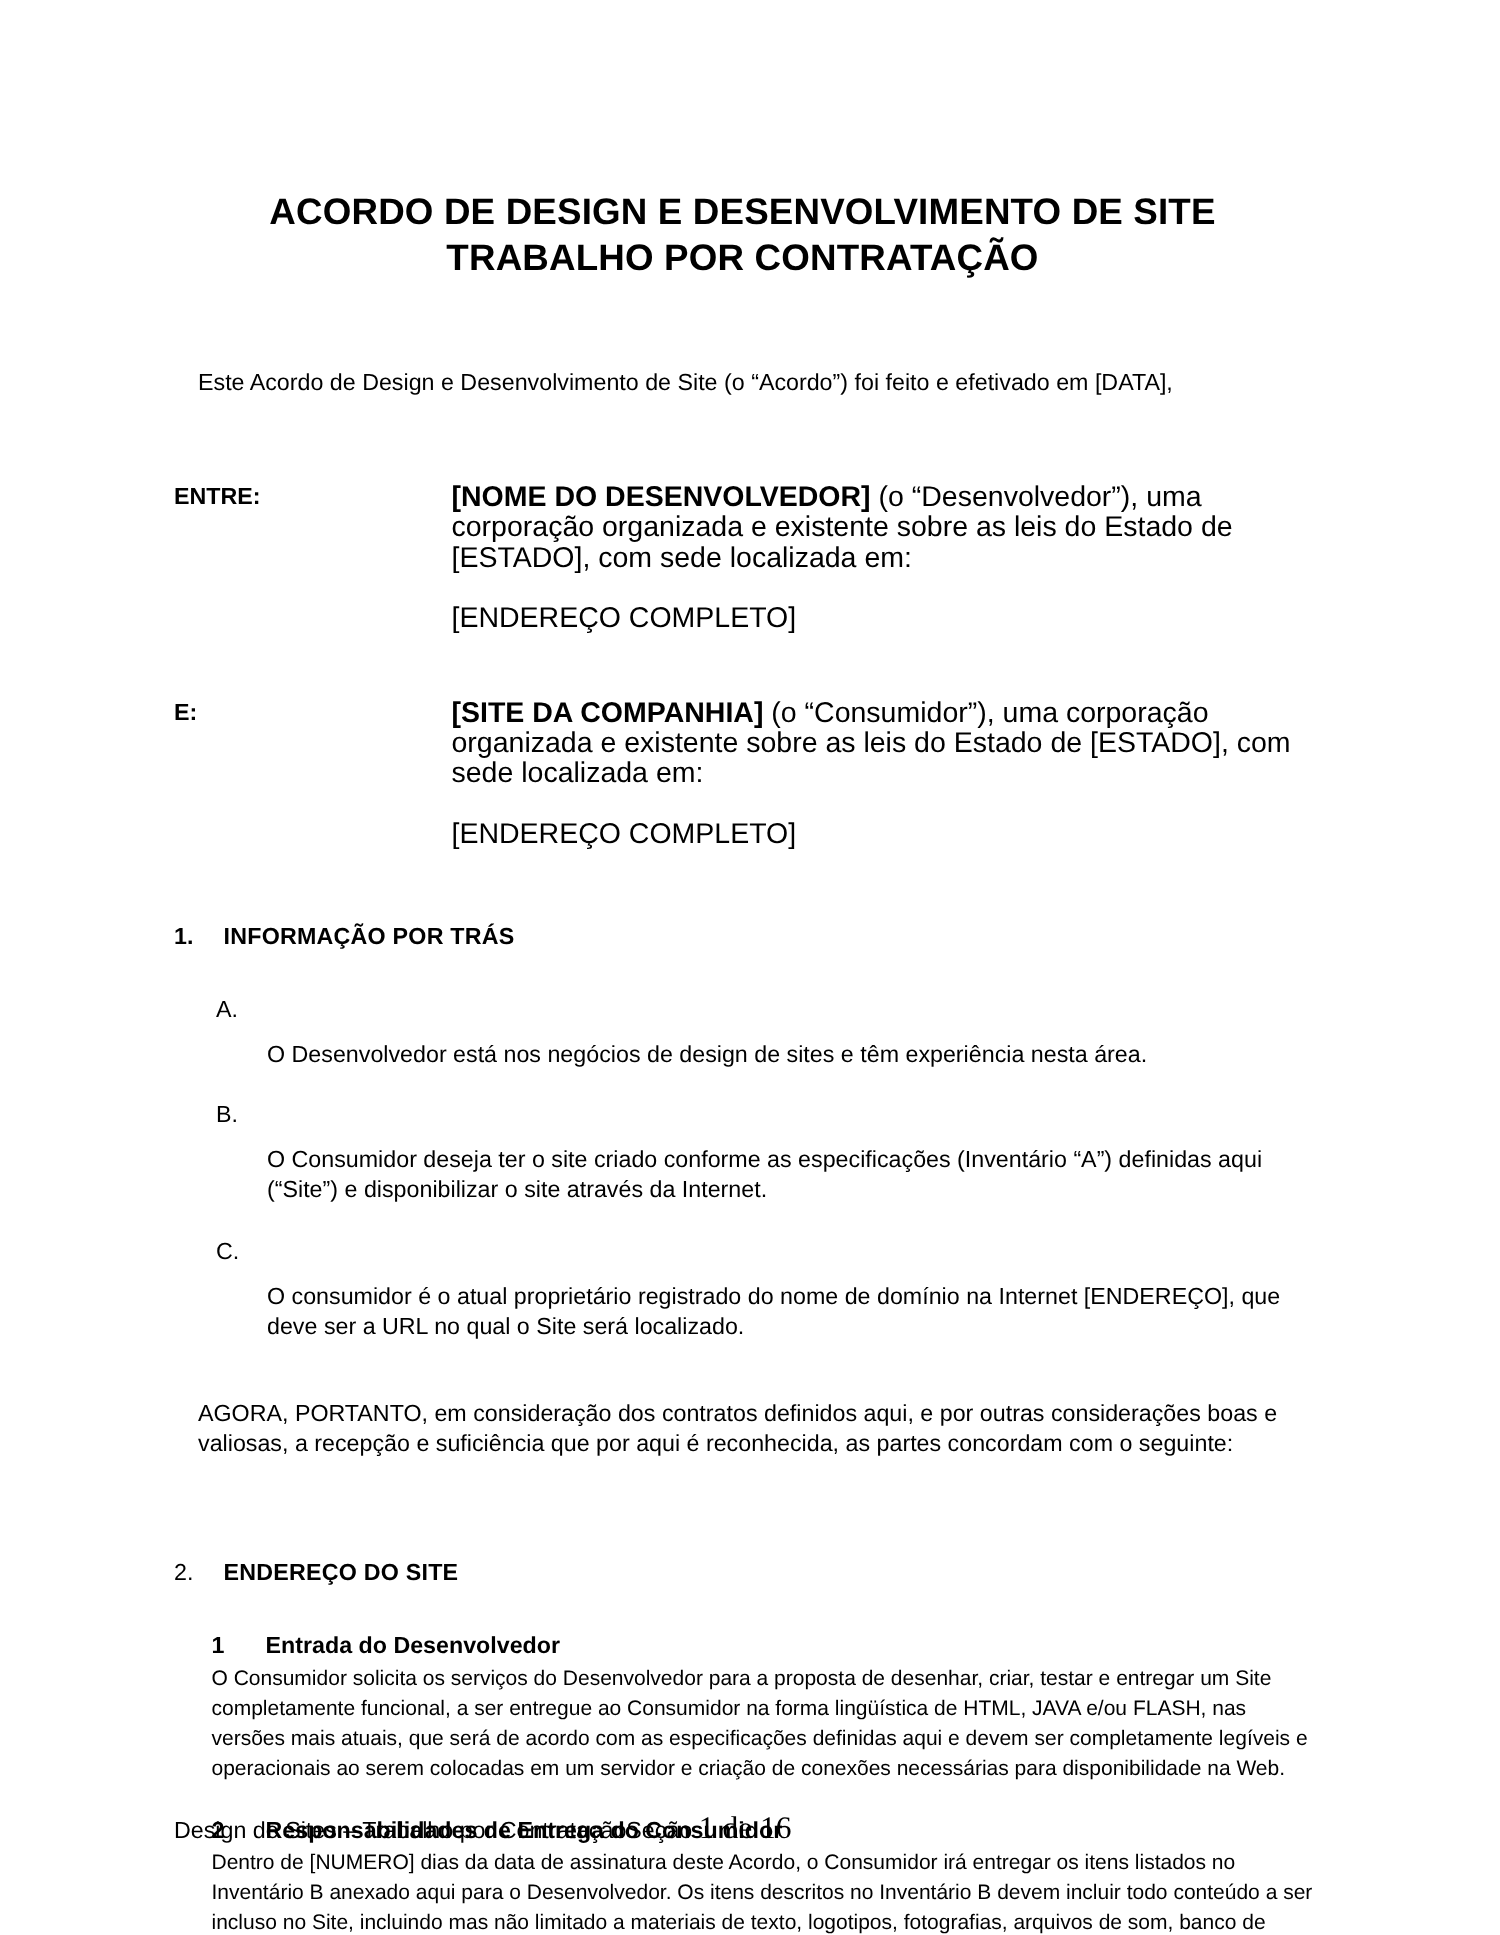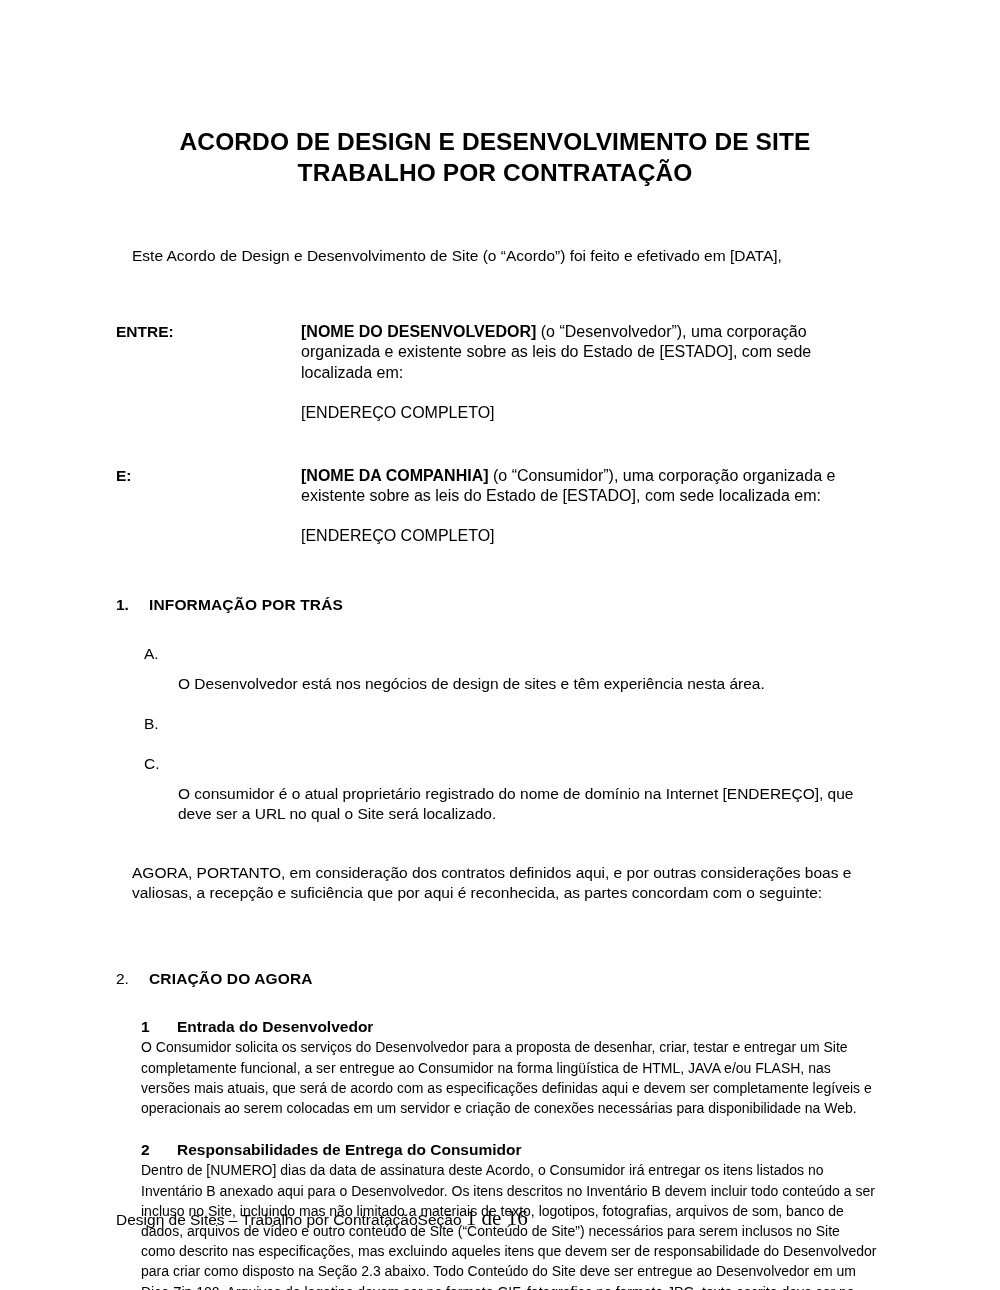--- a/index.html
+++ b/index.html
@@ -63,21 +63,21 @@
   .party-e     { padding-top: 43px; }
 
   .party-label {
     flex: 0 0 185px;
     font-size: 15.5px;
     line-height: 20.2px;
     font-weight: bold;
   }
   .party-body {
     flex: 1 1 auto;
-    font-size: 16px;
+    font-size: 19px;
     line-height: 20.2px;
   }
   .party-body .bold { font-weight: bold; }
   .party-address {
     padding-top: 20px;
   }
 
   
   .section-heading {
     display: flex;
@@ -191,49 +191,50 @@
       <div class="party-label">ENTRE:</div>
       <div class="party-body">
         <span class="bold">[NOME DO DESENVOLVEDOR]</span><span> (o “Desenvolvedor”), uma corporação organizada e existente sobre as leis do Estado de [ESTADO], com sede localizada em:</span>
         <div class="party-address">[ENDEREÇO COMPLETO]</div>
       </div>
     </div>
 
     <div class="party party-e">
       <div class="party-label">E:</div>
       <div class="party-body">
-        <span class="bold">[NOME DA COMPANHIA]</span><span> (o “Consumidor”), uma corporação organizada e existente sobre as leis do Estado de [ESTADO], com sede localizada em:</span>
+        <span class="bold">[SITE DA COMPANHIA]</span><span> (o “Consumidor”), uma corporação organizada e existente sobre as leis do Estado de [ESTADO], com sede localizada em:</span>
         <div class="party-address">[ENDEREÇO COMPLETO]</div>
       </div>
     </div>
 
     <div class="section-heading sec-1">
       <span class="section-num">1.</span>
       <span class="section-title">INFORMAÇÃO POR TRÁS</span>
     </div>
 
     <div class="letter-item first">
       <span class="letter-mark">A.</span>
       <span class="letter-text">O Desenvolvedor está nos negócios de design de sites e têm experiência nesta área.</span>
     </div>
 
     <div class="letter-item rest">
       <span class="letter-mark">B.</span>
+      <span class="letter-text">O Consumidor deseja ter o site criado conforme as especificações (Inventário “A”) definidas aqui (“Site”) e disponibilizar o site através da Internet.</span>
     </div>
 
     <div class="letter-item rest">
       <span class="letter-mark">C.</span>
       <span class="letter-text">O consumidor é o atual proprietário registrado do nome de domínio na Internet [ENDEREÇO], que deve ser a URL no qual o Site será localizado.</span>
     </div>
 
     <p class="para agora-para">AGORA, PORTANTO, em consideração dos contratos definidos aqui, e por outras considerações boas e valiosas, a recepção e suficiência que por aqui é reconhecida, as partes concordam com o seguinte:</p>
 
     <div class="section-heading sec-2">
       <span class="section-num light">2.</span>
-      <span class="section-title">CRIAÇÃO DO AGORA</span>
+      <span class="section-title">ENDEREÇO DO SITE</span>
     </div>
 
     <div class="subsection sub-1">
       <div class="sub-heading">
         <span class="sub-num">1</span>
         <span class="sub-title">Entrada do Desenvolvedor</span>
       </div>
       <div class="sub-body">O Consumidor solicita os serviços do Desenvolvedor para a proposta de desenhar, criar, testar e entregar um Site completamente funcional, a ser entregue ao Consumidor na forma lingüística de HTML, JAVA e/ou FLASH, nas versões mais atuais, que será de acordo com as especificações definidas aqui e devem ser completamente legíveis e operacionais ao serem colocadas em um servidor e criação de conexões necessárias para disponibilidade na Web.</div>
     </div>
 

